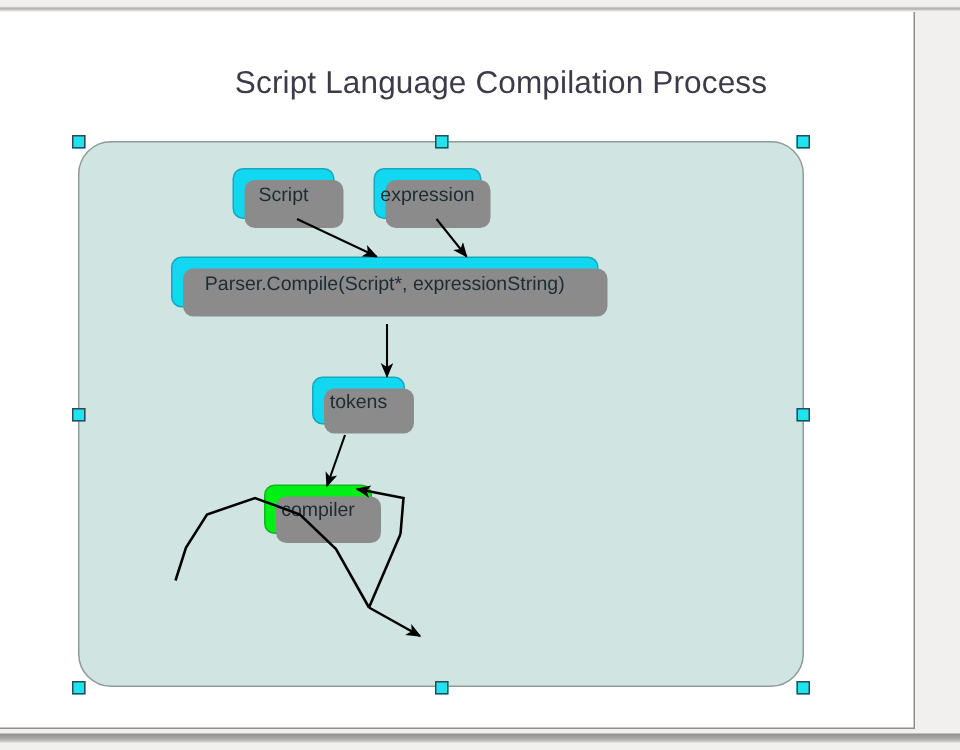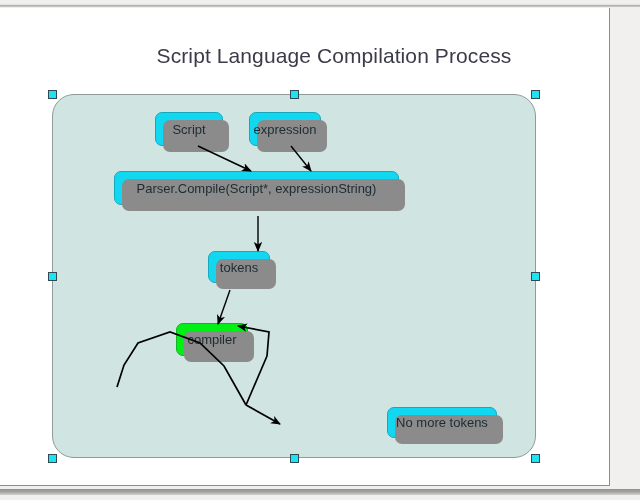--- a/index.html
+++ b/index.html
@@ -180,24 +180,20 @@
       <div class="node" style="left:156px; top:157px; width:62px; height:32px;">
         <span class="shadow"></span>
         <span class="node-label">tokens</span>
       </div>
 
       <div class="node green" style="left:124px; top:229px; width:72px; height:33px;">
         <span class="shadow"></span>
         <span class="node-label">compiler</span>
       </div>
 
-      <div class="node" style="left:335px; top:313px; width:110px; height:31px;">
-        <span class="shadow"></span>
-        <span class="node-label">No more tokens</span>
-      </div>
 
       <span class="handle" style="left:-4px;  top:-4px;"></span>
       <span class="handle" style="left:238px; top:-4px;"></span>
       <span class="handle" style="left:479px; top:-4px;"></span>
       <span class="handle" style="left:-4px;  top:178px;"></span>
       <span class="handle" style="left:479px; top:178px;"></span>
       <span class="handle" style="left:-4px;  top:360px;"></span>
       <span class="handle" style="left:238px; top:360px;"></span>
       <span class="handle" style="left:479px; top:360px;"></span>
 

